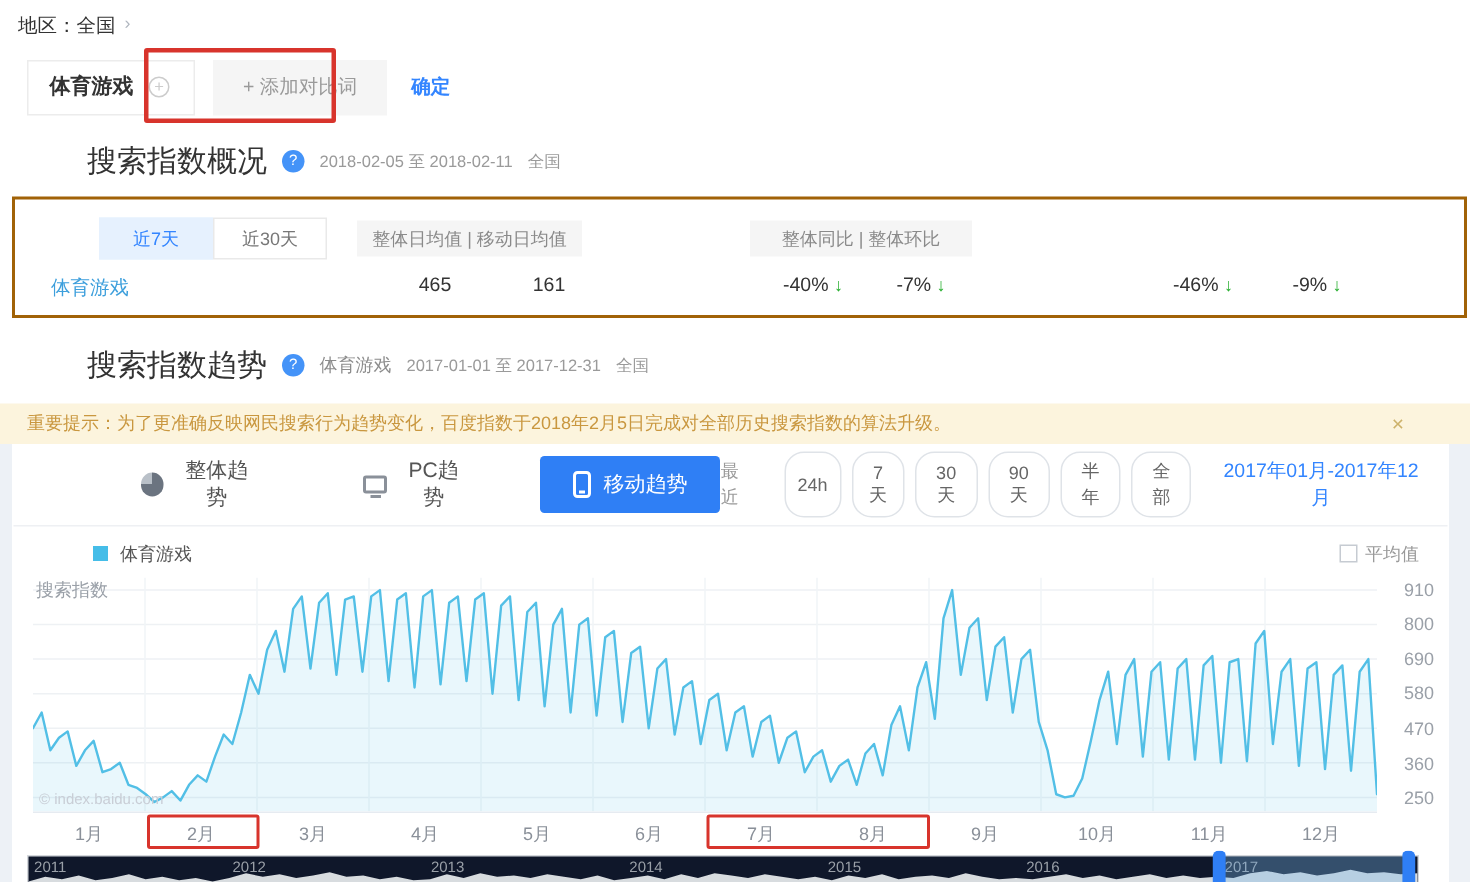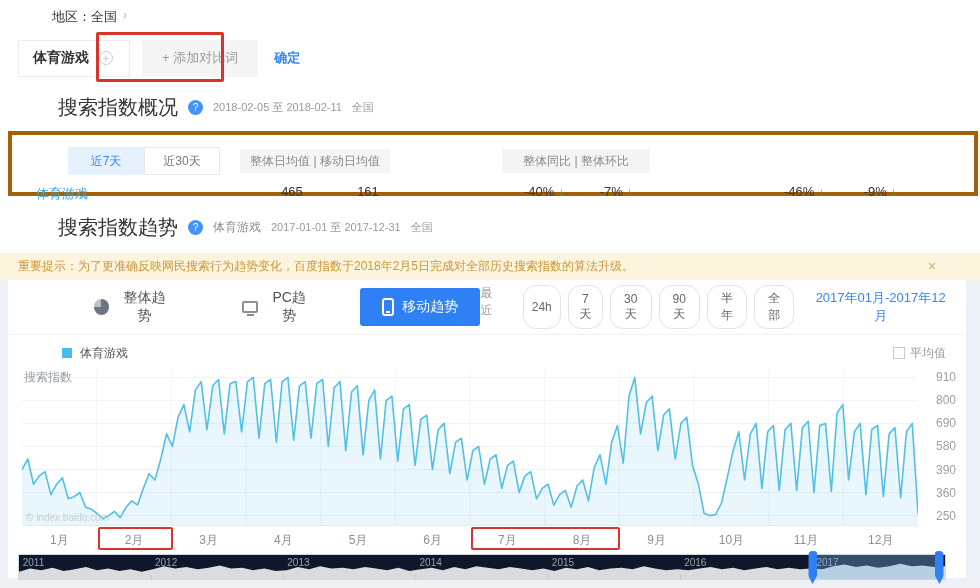--- a/index.html
+++ b/index.html
@@ -1,20 +1,20 @@
 <!DOCTYPE html>
 <html><head>
 <meta charset="utf-8">
 <style>
   * { margin:0; padding:0; box-sizing:border-box; }
   html,body { width:980px; height:588px; overflow:hidden; background:#fff;
     font-family:"Liberation Sans","DejaVu Sans",sans-serif; color:#333; }
 
   
-  .breadcrumb { padding:8px 0 0 12px; font-size:13px; color:#333; display:flex; gap:6px;margin-left:40px;}
+  .breadcrumb { padding:8px 0 0 12px; font-size:13px; color:#333; display:flex; gap:6px;}
   .breadcrumb .arrow { color:#b0b6bf; font-size:12px; }
 
   
   .kw-bar { position:relative; margin:12px 0 0 8px; height:40px; display:flex; align-items:center; }
   .btn-bykw { width:84px; height:37px; background:#3385ff; color:#fff; font-size:13px;
     border:none; border-radius:3px; display:flex; align-items:center; justify-content:center; gap:5px; cursor:pointer;}
   .btn-bykw .caret { font-size:9px; }
   .kw-box { margin-left:10px; width:112px; height:37px; background:#fff; border:1px solid #ececec;
     display:flex; align-items:center; padding:0 10px 0 14px; gap:10px; }
   .kw-box .kw-text { font-size:14px; color:#333; font-weight:bold; }
@@ -28,21 +28,21 @@
 
   
   .section-head { margin:16px 0 0 10px; display:flex; align-items:center; gap:10px; }
   .section-head .h-title { font-size:20px; color:#333;margin-left:48px; }
   .qmark { width:15px; height:15px; background:#4493f8; border-radius:50%; color:#fff;
     font-size:10px; line-height:15px; text-align:center; }
   .h-sub { font-size:11px; color:#9a9a9a; }
   .h-kw { font-size:12px; color:#8c8c8c; }
 
   
-  .ov-panel { position:relative; margin:10px 2px 0 8px; height:65px; border:4px solid #a16207; background:#fff; }
+  .ov-panel { position:relative; margin:10px 2px 0 8px; height:81px; border:2px solid #a16207; background:#fff; }
   .ov-tabs { position:absolute; left:56px; top:12px; display:flex; }
   .ov-tab { width:76px; height:28px; font-size:12px; display:flex; align-items:center; justify-content:center;
     border:1px solid #e9e9e9; background:#fff; color:#777; cursor:pointer;}
   .ov-tab.active { background:#e6f1fe; border-color:#e6f1fe; color:#3385ff; }
   .col-head { position:absolute; top:14px; height:24px; background:#f5f5f5; color:#8a8a8a; font-size:12px;
     display:flex; align-items:center; justify-content:center; }
   .ch-1 { left:228px; width:150px; } .ch-2 { left:490px; width:148px; } .ch-3 { left:752px; width:146px; }
   .ov-kw { position:absolute; left:24px; top:50px; font-size:13px; color:#3d9fdc; cursor:pointer;}
   .ov-val { position:absolute; top:49px; width:64px; text-align:center; font-size:13px; color:#333; }
   .v-246 { left:248px; } .v-161 { left:324px; }
@@ -66,21 +66,21 @@
   .vt-1 { margin-left:86px; } .vt-2 { margin-left:70px; }
   .view-tab.active { margin-left:48px; background:#2f7ff5; color:#fff; width:124px; height:38px;
     justify-content:center; border-radius:3px; }
   .ico-pie { width:16px; height:16px; border-radius:50%;
     background:conic-gradient(#6b7480 0 272deg,#b9c0c8 272deg 360deg); }
   .ico-pc { width:17px; height:12px; border:2px solid #8a9099; border-radius:2px; position:relative; }
   .ico-pc:after { content:""; position:absolute; left:3px; bottom:-5px; width:7px; height:2px; background:#8a9099; }
   .ico-phone { width:12px; height:18px; border:2px solid #fff; border-radius:3px; position:relative; }
   .ico-phone:after { content:""; position:absolute; left:2px; bottom:1px; width:4px; height:2px; background:#fff; }
 
-  .tp-right { margin-left:auto; margin-right:16px; display:flex; gap:17px; }
+  .tp-right { margin-left:auto; margin-right:16px; display:flex; align-items:center; gap:17px; }
   .r-label { font-size:12px; color:#9a9a9a; margin-right:2px; }
   .pill { font-size:12px; color:#666; border:1px solid #dfe3e8; background:#fff; border-radius:13px;
     padding:4px 8px; cursor:pointer; }
   .date-link { font-size:13px; color:#3385ff; background:none; border:none; cursor:pointer; margin-left:0; }
 
   .tp-sep { height:1px; background:#eef0f3; margin:0 1px; }
 
   .legend-row { height:30px; display:flex; align-items:center; padding:6px 20px 0 54px; }
   .lg-sq { width:10px; height:10px; background:#45bde8; margin-right:8px; }
   .lg-name { font-size:12px; color:#555; }
@@ -242,21 +242,21 @@
             <line x1="825" y1="0" x2="825" y2="156" stroke="#f1f4f7" stroke-width="1"></line>
             <polygon points="0,156 0.0,100.5 5.8,90.0 11.6,115.2 17.4,106.8 23.2,102.6 29.0,125.6 34.8,115.2 40.6,108.9 46.5,129.8 52.3,127.7 58.1,123.5 63.9,138.2 69.7,140.3 75.5,144.5 81.3,149.7 87.1,146.6 92.9,142.4 98.7,148.7 104.5,138.2 110.3,131.9 116.1,136.1 121.9,119.4 127.7,104.7 133.5,111.0 139.4,90.0 145.2,64.9 151.0,77.5 156.8,48.2 162.6,35.6 168.4,62.8 174.2,20.9 180.0,12.6 185.8,60.7 191.6,16.8 197.4,10.5 203.2,64.9 209.0,14.7 214.8,12.6 220.6,62.8 226.5,12.6 232.3,8.4 238.1,69.1 243.9,14.7 249.7,10.5 255.5,73.3 261.3,12.6 267.1,8.4 272.9,71.2 278.7,16.8 284.5,12.6 290.3,69.1 296.1,14.7 301.9,10.5 307.7,77.5 313.5,18.8 319.4,12.6 325.2,81.7 331.0,23.0 336.8,16.8 342.6,85.9 348.4,31.4 354.2,20.9 360.0,90.0 365.8,31.4 371.6,27.2 377.4,92.1 383.2,39.8 389.0,35.6 394.8,96.3 400.6,50.3 406.5,46.1 412.3,100.5 418.1,60.7 423.9,54.4 429.7,104.7 435.5,73.3 441.3,69.1 447.1,111.0 452.9,81.7 458.7,77.5 464.5,115.2 470.3,90.0 476.1,85.9 481.9,119.4 487.7,96.3 493.5,92.1 499.4,123.5 505.2,106.8 511.0,102.6 516.8,129.8 522.6,119.4 528.4,115.2 534.2,136.1 540.0,125.6 545.8,121.4 551.6,138.2 557.4,117.3 563.2,111.0 569.0,131.9 574.8,98.4 580.6,85.9 586.5,115.2 592.3,73.3 598.1,56.5 603.9,94.2 609.7,27.2 615.5,8.4 621.3,64.9 627.1,33.5 632.9,27.2 638.7,81.7 644.5,46.1 650.3,39.8 656.1,90.0 661.9,54.4 667.7,48.2 673.5,96.3 679.4,115.2 685.2,144.5 691.0,146.6 696.8,145.5 702.6,134.0 708.4,108.9 714.2,81.7 720.0,62.8 725.8,111.0 731.6,64.9 737.4,54.4 743.2,119.4 749.0,62.8 754.8,56.5 760.6,121.4 766.5,60.7 772.3,54.4 778.1,121.4 783.9,58.6 789.7,52.3 795.5,123.5 801.3,56.5 807.1,54.4 812.9,122.5 818.7,44.0 824.5,35.6 830.3,111.0 836.1,62.8 841.9,54.4 847.7,125.6 853.5,60.7 859.4,56.5 865.2,127.7 871.0,64.9 876.8,58.6 882.6,128.8 888.4,62.8 894.2,54.4 900.0,144.5 900,156" fill="rgba(82,191,230,0.13)"></polygon>
             <polyline points="0.0,100.5 5.8,90.0 11.6,115.2 17.4,106.8 23.2,102.6 29.0,125.6 34.8,115.2 40.6,108.9 46.5,129.8 52.3,127.7 58.1,123.5 63.9,138.2 69.7,140.3 75.5,144.5 81.3,149.7 87.1,146.6 92.9,142.4 98.7,148.7 104.5,138.2 110.3,131.9 116.1,136.1 121.9,119.4 127.7,104.7 133.5,111.0 139.4,90.0 145.2,64.9 151.0,77.5 156.8,48.2 162.6,35.6 168.4,62.8 174.2,20.9 180.0,12.6 185.8,60.7 191.6,16.8 197.4,10.5 203.2,64.9 209.0,14.7 214.8,12.6 220.6,62.8 226.5,12.6 232.3,8.4 238.1,69.1 243.9,14.7 249.7,10.5 255.5,73.3 261.3,12.6 267.1,8.4 272.9,71.2 278.7,16.8 284.5,12.6 290.3,69.1 296.1,14.7 301.9,10.5 307.7,77.5 313.5,18.8 319.4,12.6 325.2,81.7 331.0,23.0 336.8,16.8 342.6,85.9 348.4,31.4 354.2,20.9 360.0,90.0 365.8,31.4 371.6,27.2 377.4,92.1 383.2,39.8 389.0,35.6 394.8,96.3 400.6,50.3 406.5,46.1 412.3,100.5 418.1,60.7 423.9,54.4 429.7,104.7 435.5,73.3 441.3,69.1 447.1,111.0 452.9,81.7 458.7,77.5 464.5,115.2 470.3,90.0 476.1,85.9 481.9,119.4 487.7,96.3 493.5,92.1 499.4,123.5 505.2,106.8 511.0,102.6 516.8,129.8 522.6,119.4 528.4,115.2 534.2,136.1 540.0,125.6 545.8,121.4 551.6,138.2 557.4,117.3 563.2,111.0 569.0,131.9 574.8,98.4 580.6,85.9 586.5,115.2 592.3,73.3 598.1,56.5 603.9,94.2 609.7,27.2 615.5,8.4 621.3,64.9 627.1,33.5 632.9,27.2 638.7,81.7 644.5,46.1 650.3,39.8 656.1,90.0 661.9,54.4 667.7,48.2 673.5,96.3 679.4,115.2 685.2,144.5 691.0,146.6 696.8,145.5 702.6,134.0 708.4,108.9 714.2,81.7 720.0,62.8 725.8,111.0 731.6,64.9 737.4,54.4 743.2,119.4 749.0,62.8 754.8,56.5 760.6,121.4 766.5,60.7 772.3,54.4 778.1,121.4 783.9,58.6 789.7,52.3 795.5,123.5 801.3,56.5 807.1,54.4 812.9,122.5 818.7,44.0 824.5,35.6 830.3,111.0 836.1,62.8 841.9,54.4 847.7,125.6 853.5,60.7 859.4,56.5 865.2,127.7 871.0,64.9 876.8,58.6 882.6,128.8 888.4,62.8 894.2,54.4 900.0,144.5" fill="none" stroke="#52bfe6" stroke-width="1.6" stroke-linejoin="round" stroke-linecap="round"></polyline>
           </svg>
       </div>
       <div class="ytick-col" id="ytick-col">
           <div class="ytick" style="top: 5.36913%;">910</div>
           <div class="ytick" style="top: 20.1342%;">800</div>
           <div class="ytick" style="top: 34.8993%;">690</div>
           <div class="ytick" style="top: 49.6644%;">580</div>
-          <div class="ytick" style="top: 64.4295%;">390</div>
+          <div class="ytick" style="top: 64.4295%;">470</div>
           <div class="ytick" style="top: 79.1946%;">360</div>
           <div class="ytick" style="top: 93.9597%;">250</div>
         </div>
       <span class="watermark">© index.baidu.com</span>
     </div>
 
     <div class="axis-row" id="month-row">
       <div class="anno-feb"></div>
       <div class="anno-julaug"></div>
     <div class="m-lab">1月</div>

